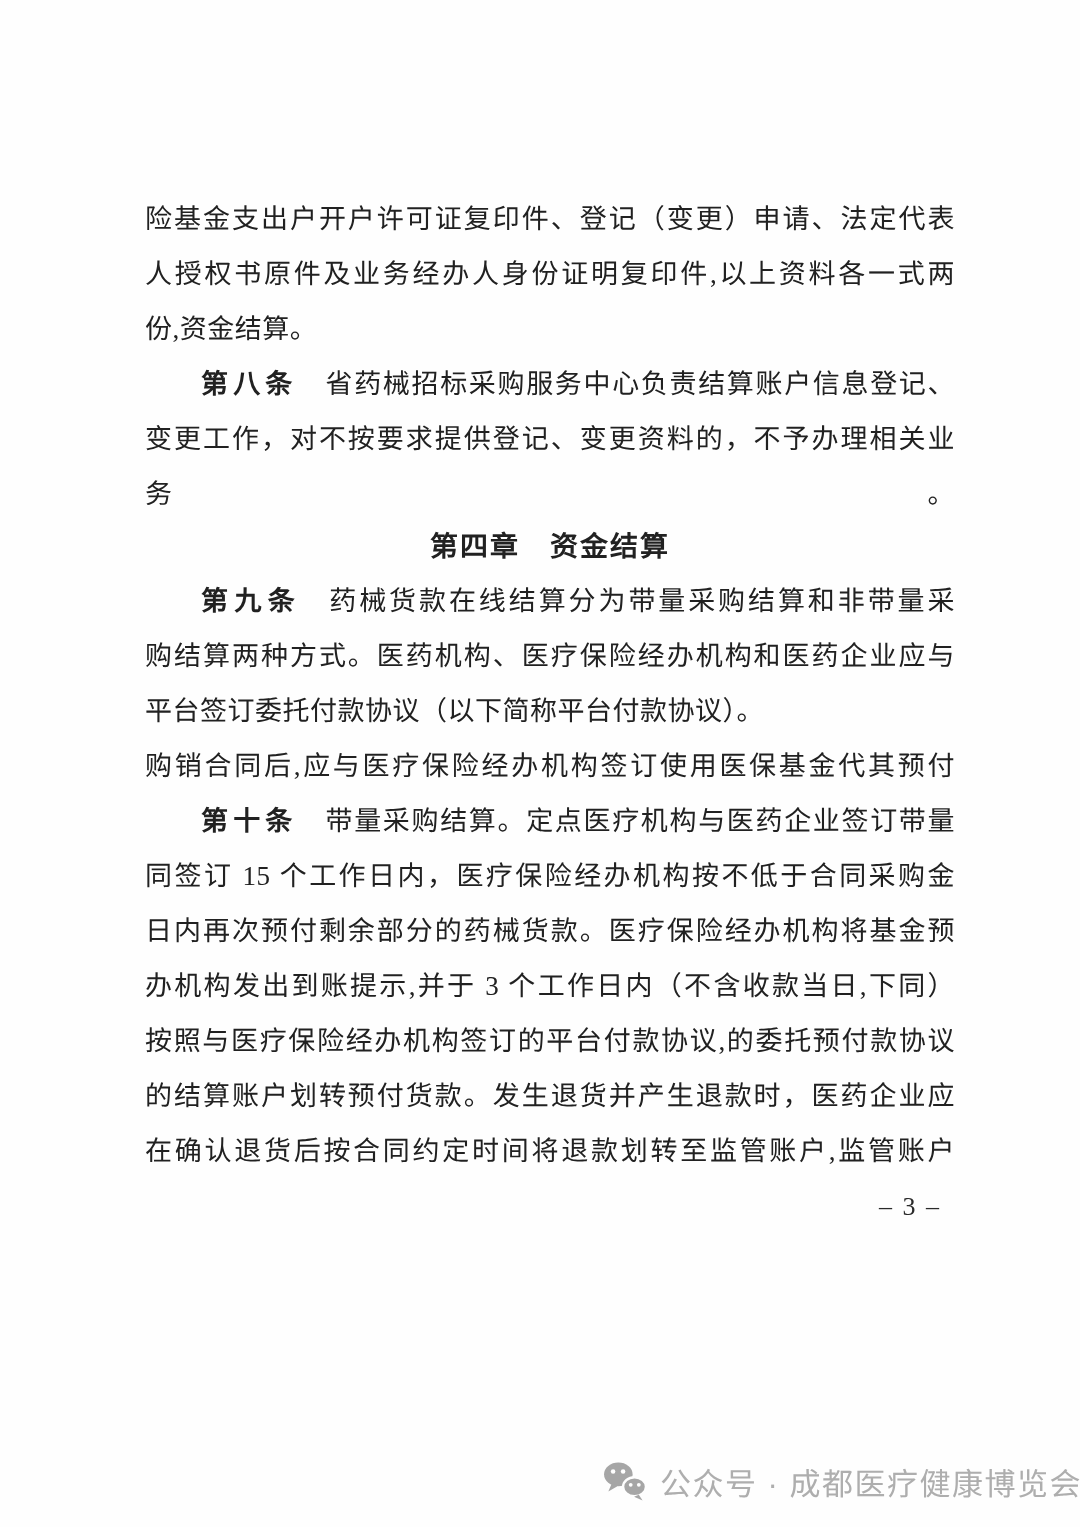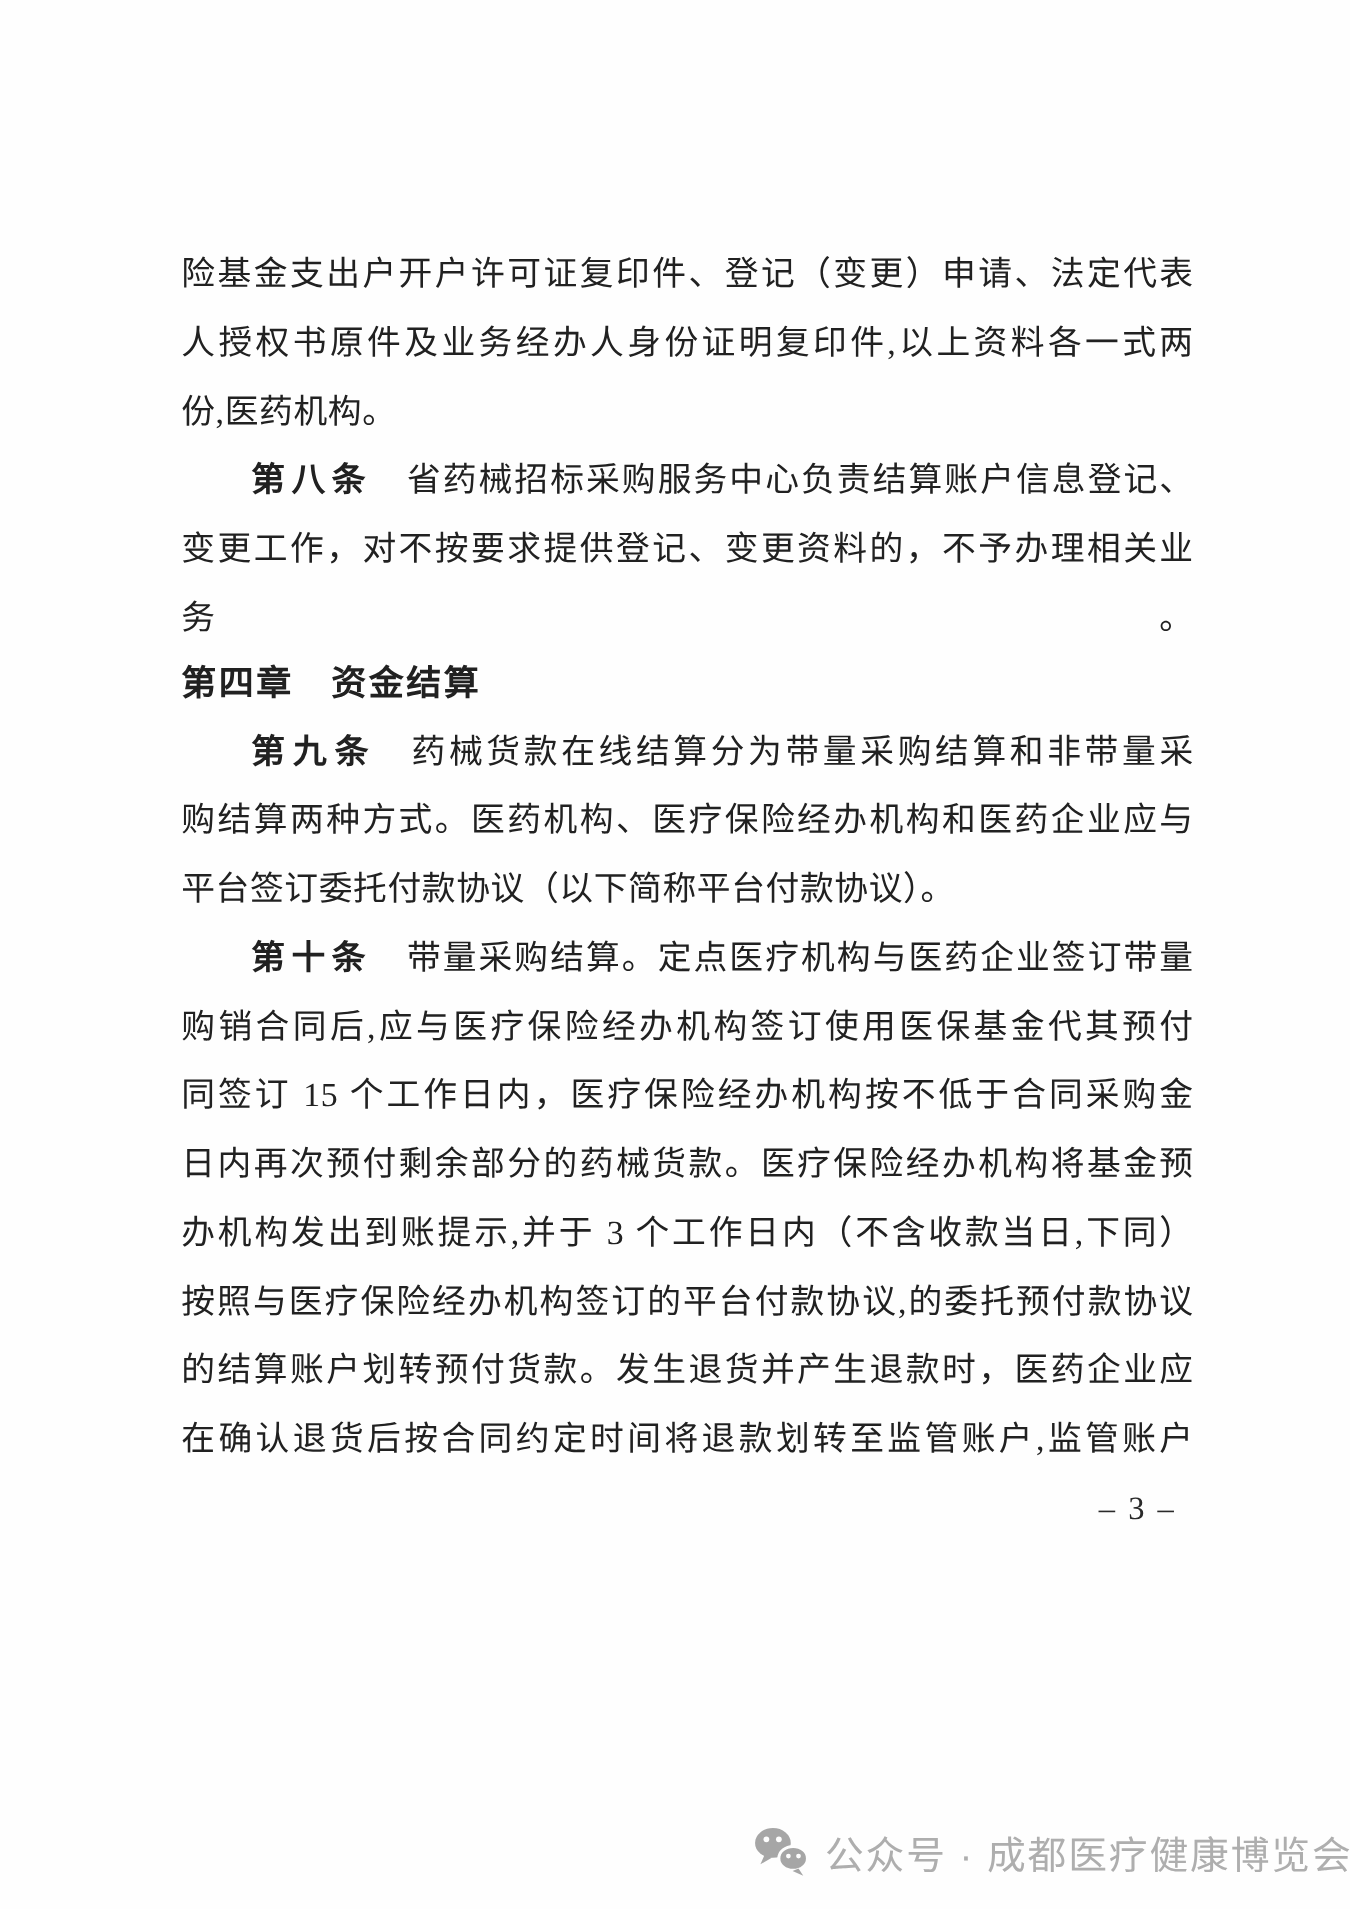--- a/index.html
+++ b/index.html
@@ -34,20 +34,21 @@
   .label {
     font-weight: 700;
     font-family: Liberation Sans, sans-serif;
     letter-spacing: 4px;
     margin-right: 28px;
   }
   .blank { height: 52px; }
   .heading {
     height: 55px;
     line-height: 55px;
+    text-align: center;
     font-weight: 700;
     font-size: 28px;
     font-family: "Liberation Sans", "DejaVu Sans", sans-serif;
     letter-spacing: 2px;
   }
   .pagenum {
     height: 55px;
     line-height: 55px;
     text-align: right;
     font-size: 26px;
@@ -72,34 +73,34 @@
   .wechat-icon svg { display: block; }
 </style>
 </head>
 <body>
 
 <div class="page">
   <div class="content">
 
     <div class="line justify"><span>险基金支出户开户许可证复印件、登记（变更）申请、法定代表</span></div>
     <div class="line justify"><span>人授权书原件及业务经办人身份证明复印件,以上资料各一式两</span></div>
-    <div class="line"><span>份,医药机构。</span></div>
+    <div class="line"><span>份,资金结算。</span></div>
 
     <div class="line justify indent"><span class="label">第八条</span><span>省药械招标采购服务中心负责结算账户信息登记、</span></div>
     <div class="line justify"><span>变更工作，对不按要求提供登记、变更资料的，不予办理相关业务。</span></div>
 
     <div class="line blank"></div>
     <div class="heading">第四章　资金结算</div>
 
     <div class="line justify indent"><span class="label">第九条</span><span>药械货款在线结算分为带量采购结算和非带量采</span></div>
     <div class="line justify"><span>购结算两种方式。医药机构、医疗保险经办机构和医药企业应与</span></div>
     <div class="line"><span>平台签订委托付款协议（以下简称平台付款协议）。</span></div>
 
+    <div class="line justify"><span>购销合同后,应与医疗保险经办机构签订使用医保基金代其预付</span></div>
     <div class="line justify indent"><span class="label">第十条</span><span>带量采购结算。定点医疗机构与医药企业签订带量</span></div>
-    <div class="line justify"><span>购销合同后,应与医疗保险经办机构签订使用医保基金代其预付</span></div>
     <div class="line justify"><span>同签订 15 个工作日内，医疗保险经办机构按不低于合同采购金</span></div>
     <div class="line justify"><span>日内再次预付剩余部分的药械货款。医疗保险经办机构将基金预</span></div>
     <div class="line justify"><span>办机构发出到账提示,并于 3 个工作日内（不含收款当日,下同）</span></div>
     <div class="line justify"><span>按照与医疗保险经办机构签订的平台付款协议,的委托预付款协议</span></div>
     <div class="line justify"><span>的结算账户划转预付货款。发生退货并产生退款时，医药企业应</span></div>
     <div class="line justify"><span>在确认退货后按合同约定时间将退款划转至监管账户,监管账户</span></div>
 
     <div class="pagenum">– 3 –</div>
   </div>
 

